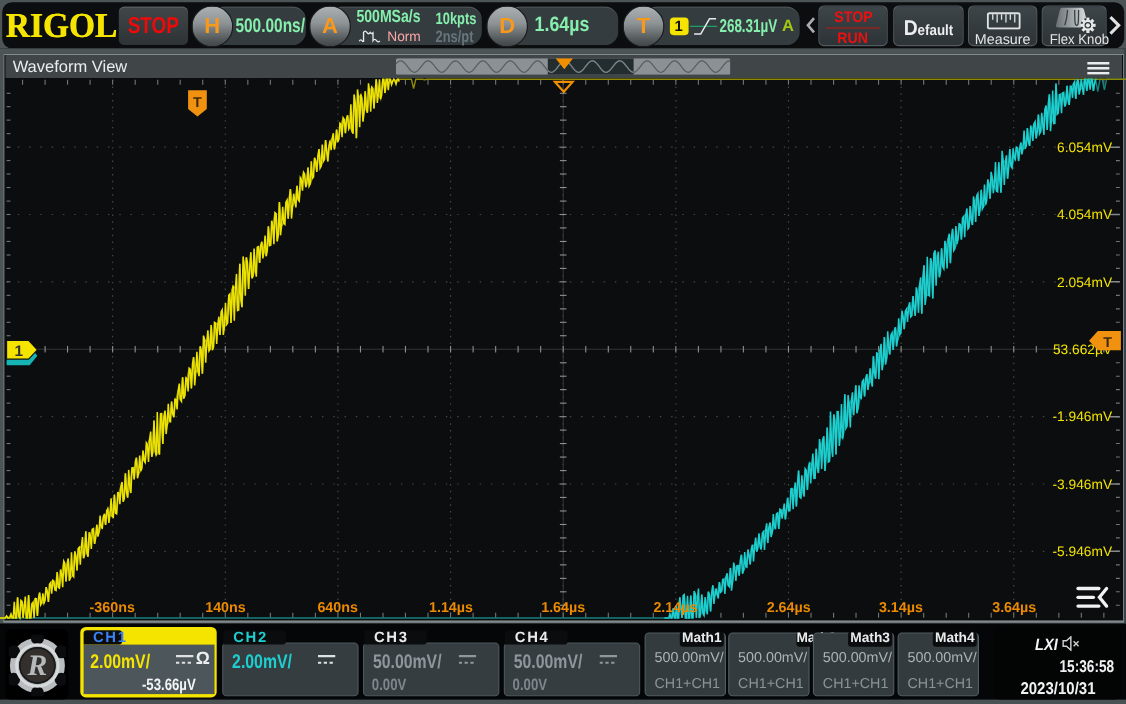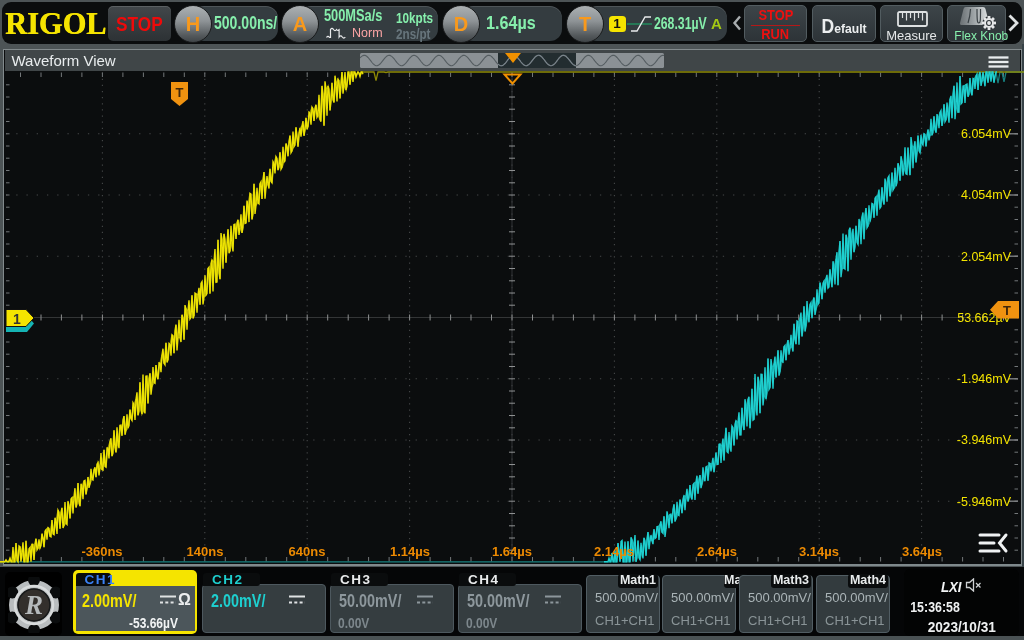--- a/index.html
+++ b/index.html
@@ -119,21 +119,21 @@
             <rect x="4.4" y="-1.4" width="2.6" height="2.8"></rect>
         <rect x="-1.4" y="-7" width="2.8" height="2.6" transform="rotate(45)"></rect>
             <rect x="-1.4" y="4.4" width="2.8" height="2.6" transform="rotate(45)"></rect>
         <rect x="-7" y="-1.4" width="2.6" height="2.8" transform="rotate(45)"></rect>
             <rect x="4.4" y="-1.4" width="2.6" height="2.8" transform="rotate(45)"></rect>
       </g>
       <circle r="3" fill="#2d3337"></circle>
           <circle r="1.9" fill="#e6e8e9"></circle>
     </g>
     </svg>
-  <div class="abs" style="left:947px;width:68px;top:28px;text-align:center;color:#86efac;font-size:13px;"><span class="cx" style="transform:scaleX(0.92);transform-origin:50% 50%;">Flex Knob</span></div>
+  <div class="abs" style="left:947px;width:68px;top:28px;text-align:center;color:#e5e5e5;font-size:13px;"><span class="cx" style="transform:scaleX(0.92);transform-origin:50% 50%;">Flex Knob</span></div>
   <svg class="abs" style="left:1007px;top:14px;" width="12" height="18" viewBox="0 0 12 18">
     <path d="M2.5 1.5 L10 9 L2.5 16.5" fill="none" stroke="#dfe2e3" stroke-width="2.8"></path>
   </svg>
 </div>
 <div id="band"></div>
     <div id="win"></div>
     <div id="rightedge"></div>
     <div class="abs" style="left:3px;top:563.5px;width:1019px;height:2.5px;background:#7f898c;"></div>
 <div class="abs" style="left:4.5px;top:50px;width:1015px;height:21px;background:#404648;">
       <span style="position:absolute;left:7px;top:2px;font-size:15px;color:#e9edee;">Waveform View</span>
@@ -557,14 +557,14 @@
       <div class="mc">CH1+CH1</div>
     </div>
     <div class="mtab" style="left:848px;width:40px;">Math4</div>
 <div class="abs" style="left:904px;top:569px;width:115px;height:67px;background:#030404;border-radius:6px;"></div>
 <div class="abs" style="left:941px;top:578px;font-size:15px;font-weight:bold;font-style:italic;color:#f2f4f5;"><span class="cx" style="transform:scaleX(0.88);">LXI</span></div>
 <svg class="abs" style="left:965px;top:578px;" width="17" height="14" viewBox="0 0 17 14">
 <path d="M1.5 4.5 h3 L8.5 1 V13 L4.5 9.5 h-3 Z" fill="none" stroke="#cdd0d2" stroke-width="1.3"></path>
 <line x1="11" y1="5" x2="15.5" y2="9.5" stroke="#cdd0d2" stroke-width="1.3"></line>
 <line x1="15.5" y1="5" x2="11" y2="9.5" stroke="#cdd0d2" stroke-width="1.3"></line>
 </svg>
-<div class="abs" style="left:904px;width:115px;top:598px;text-align:left;font-size:15.5px;font-weight:bold;color:#eef0f1;"><span class="cx" style="transform:scaleX(0.8);transform-origin:50% 50%;display:inline-block;">15:36:58</span></div>
+<div class="abs" style="left:904px;width:115px;top:598px;text-align:right;font-size:15.5px;font-weight:bold;color:#eef0f1;"><span class="cx" style="transform:scaleX(0.8);transform-origin:50% 50%;display:inline-block;">15:36:58</span></div>
 <div class="abs" style="left:904px;width:115px;top:618px;text-align:center;font-size:15.5px;font-weight:bold;color:#eef0f1;"><span class="cx" style="transform:scaleX(0.88);transform-origin:50% 50%;display:inline-block;">2023/10/31</span></div>
 </div>
 </body></html>

